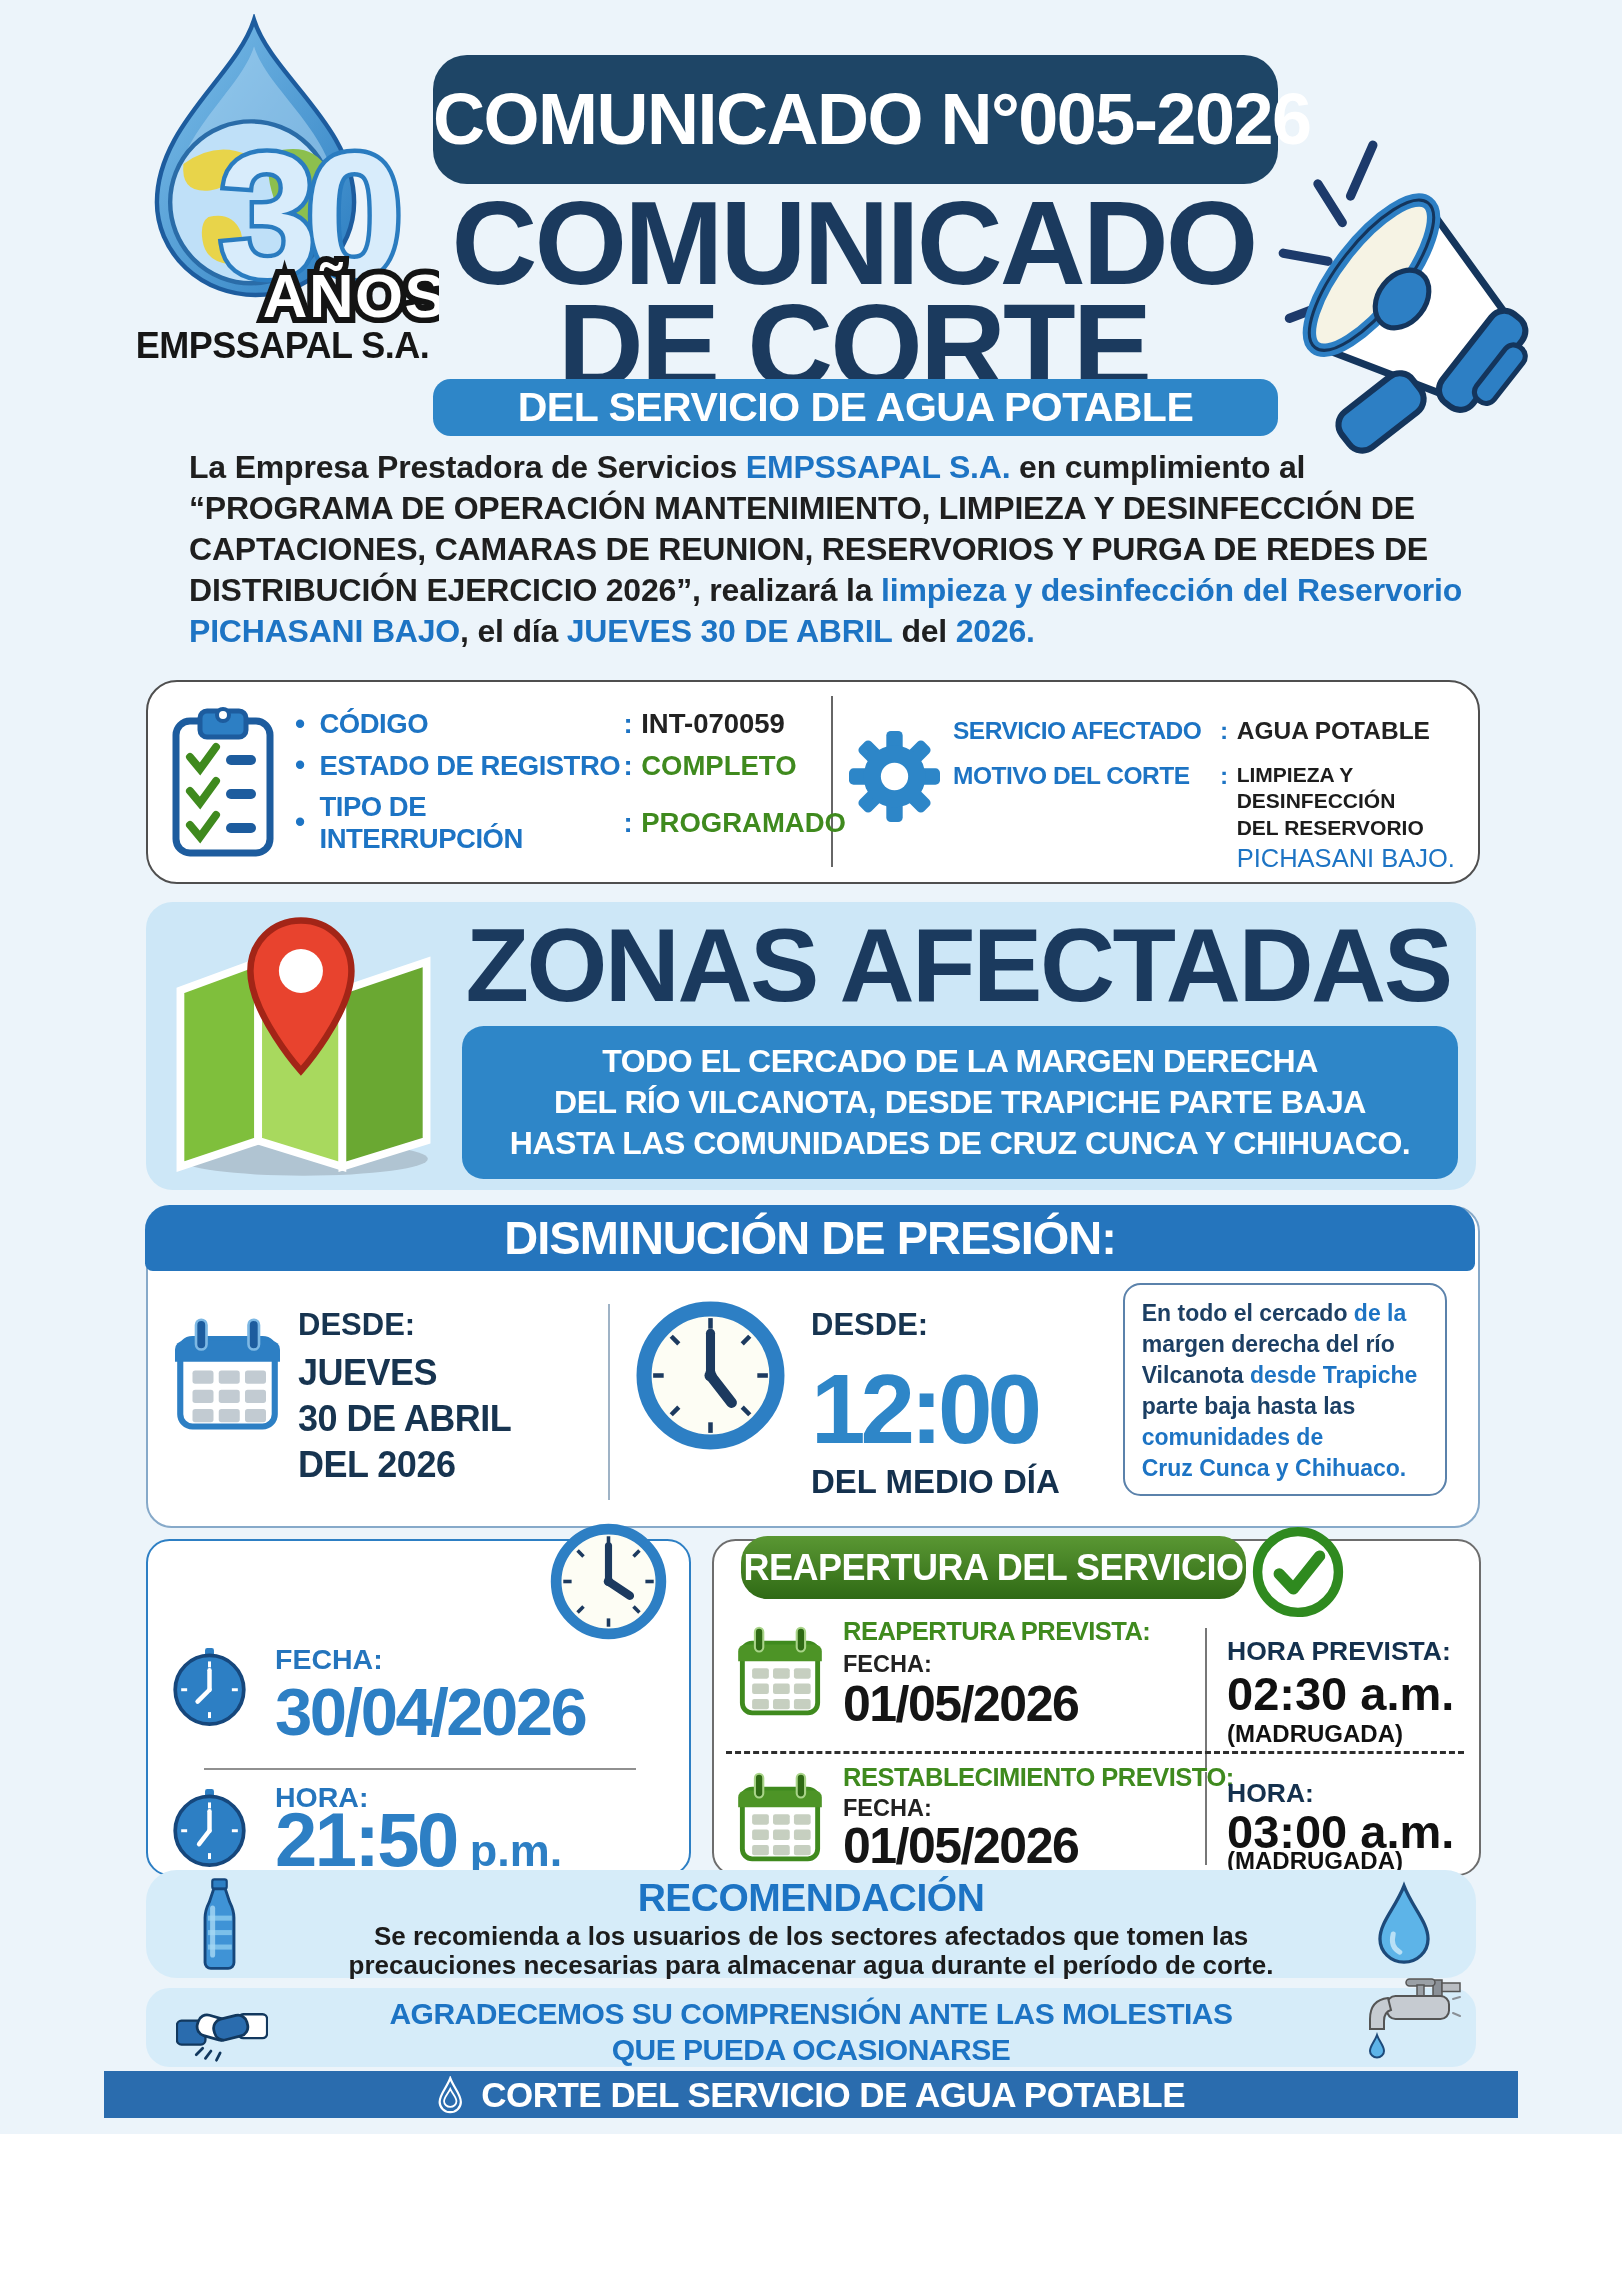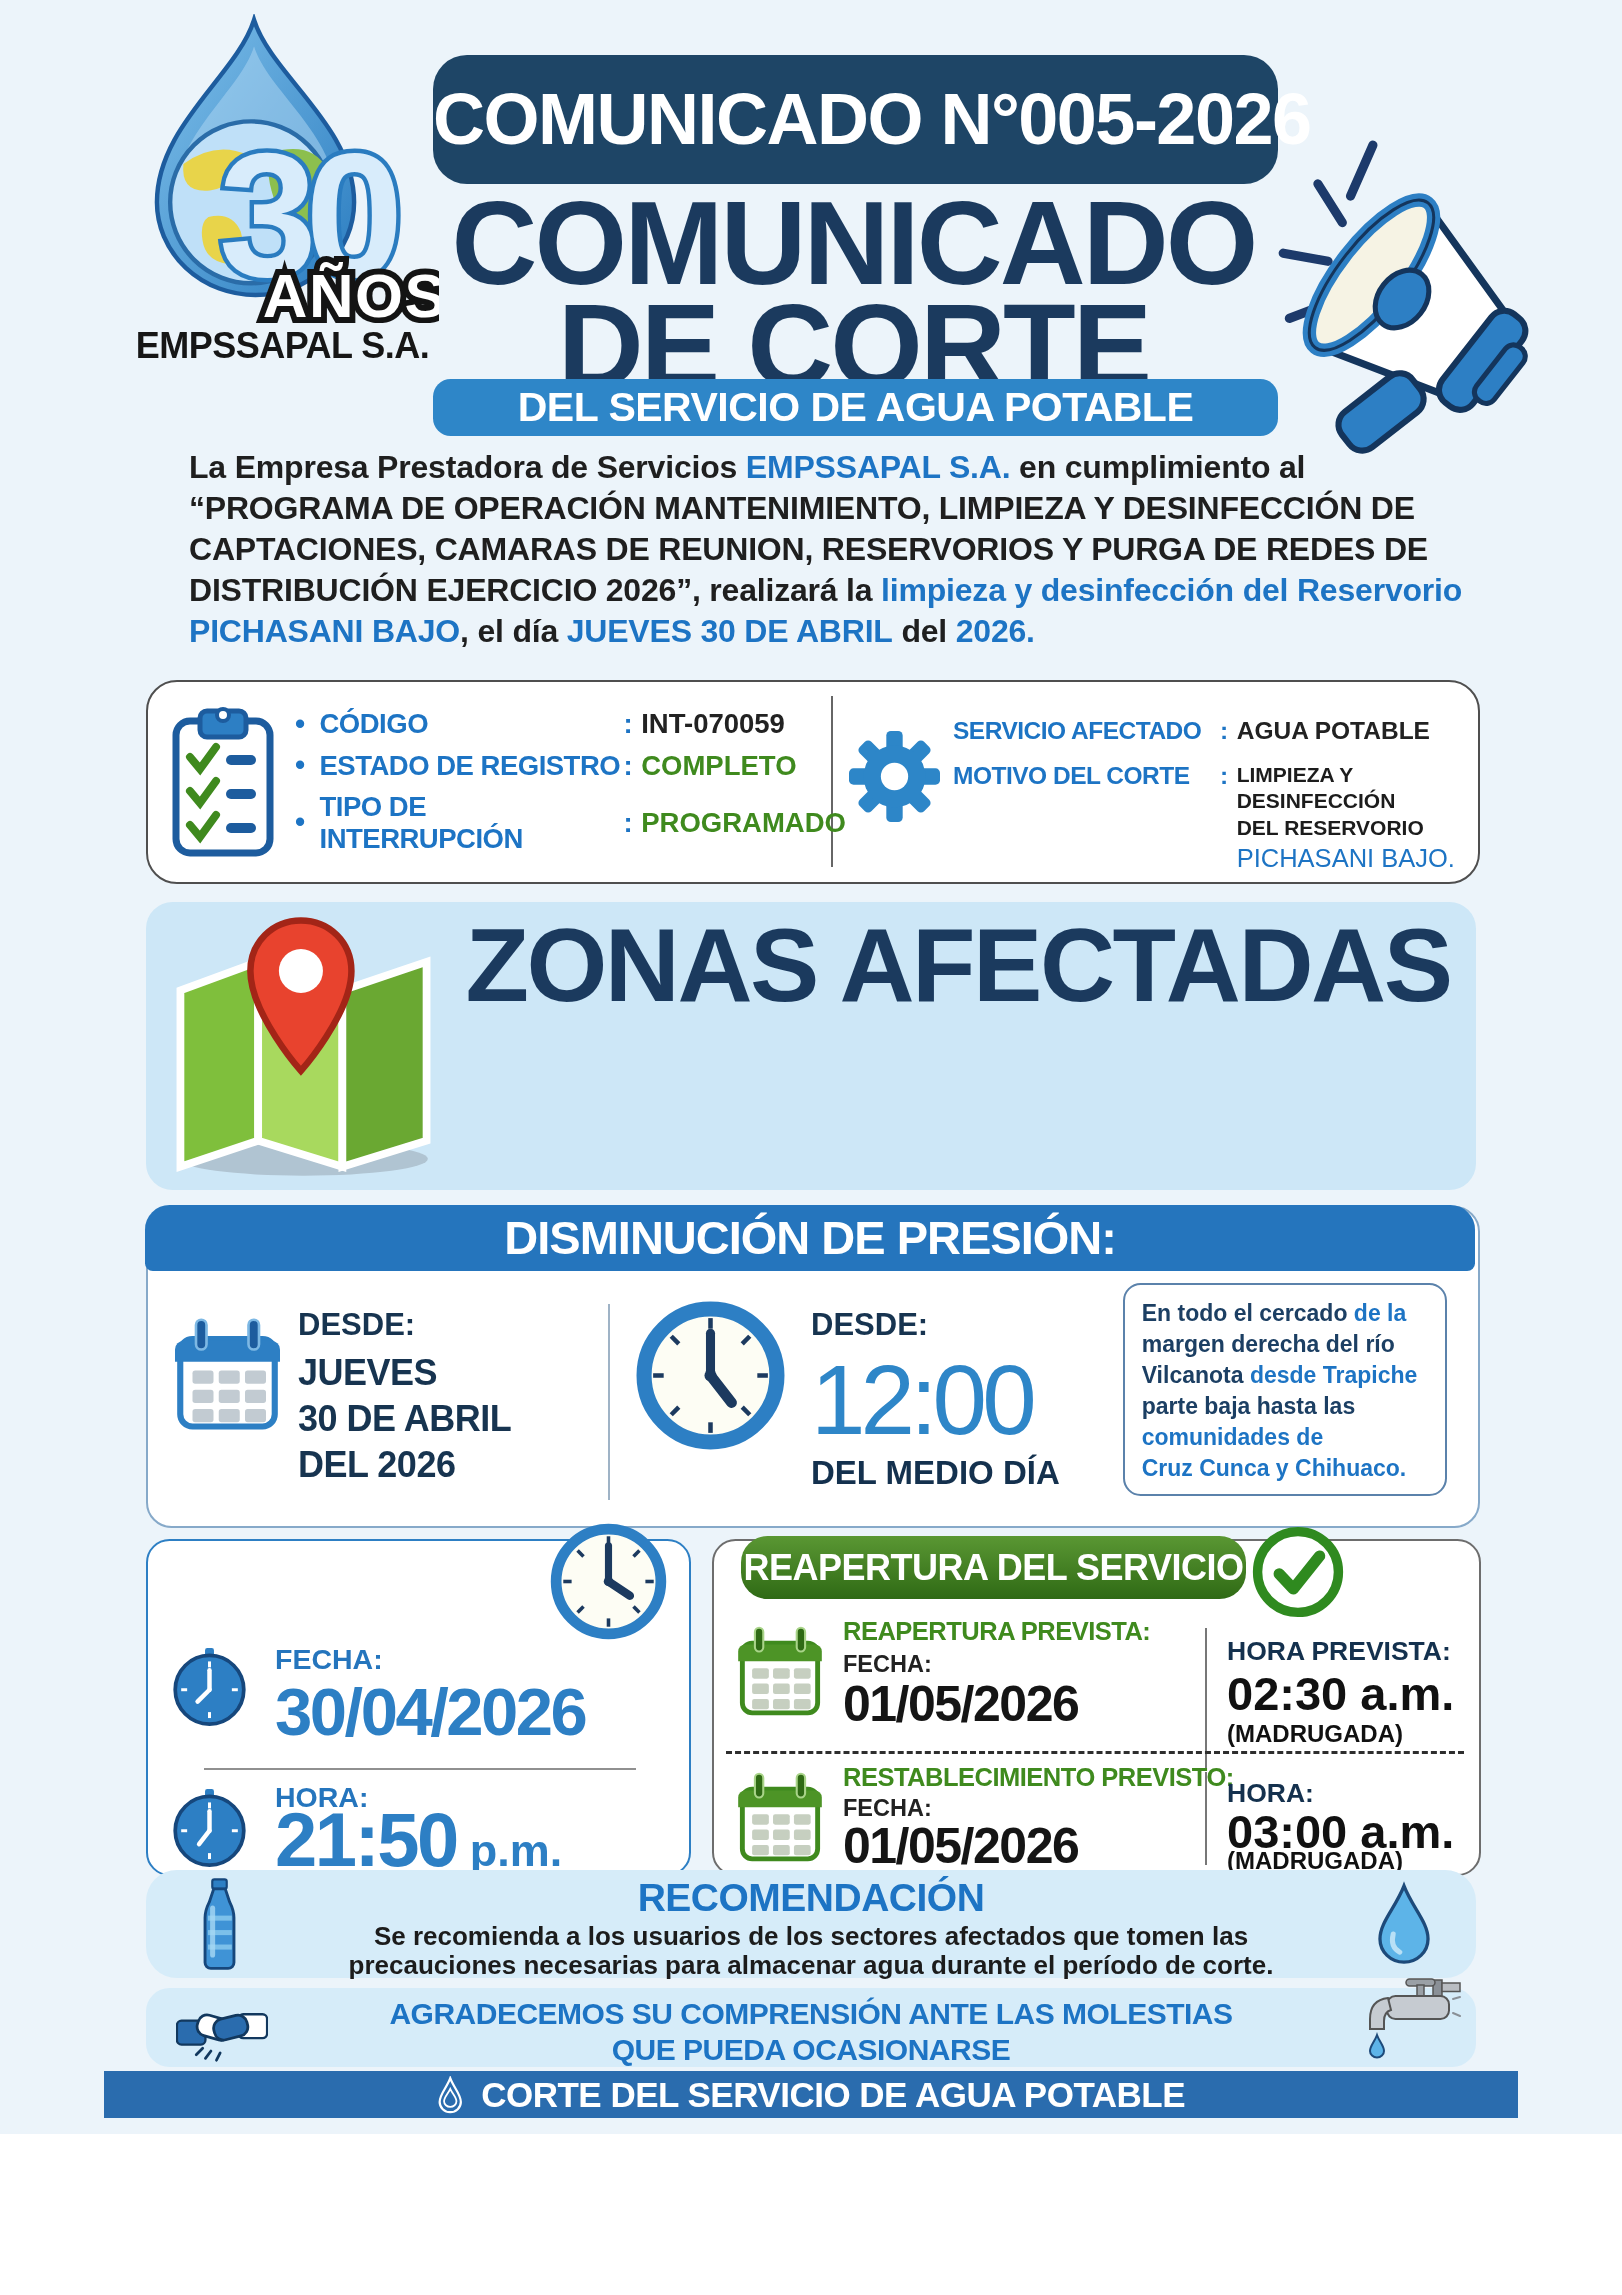--- a/index.html
+++ b/index.html
@@ -53,21 +53,21 @@
   .pressure{left:146px;top:1206px;width:1330px;height:318px;background:#ffffff;border:2.9px solid #86a9c9;border-radius:25.5px;}
   .pressure-header{left:-2.9px;top:-2.9px;width:1330px;height:66px;background:#2575bd;border-radius:24.5px 24.5px 7.8px 7.8px;
                    color:#fff;font-weight:700;font-size:47px;line-height:66px;text-align:center;letter-spacing:-1px;}
   .p-cal{left:27px;top:104px;width:105px;height:124px;}
   .p-date{left:150px;top:99px;width:307px;}
   .p-label{font-size:31px;font-weight:700;color:#173450;margin-bottom:6.9px;}
   .p-date-line{font-size:36px;line-height:46px;font-weight:700;color:#173450;letter-spacing:-0.5px;white-space:nowrap;}
   .p-vdiv{left:460px;top:96px;height:196px;width:1.5px;background:#9fb3c6;}
   .p-clock{left:487px;top:92px;width:151px;height:151px;}
   .p-time{left:663px;top:99px;width:314px;}
-  .p-time-value{font-size:98px;font-weight:400;color:#2e86c8;line-height:1;letter-spacing:-4.9px;margin-top:8px;white-space:nowrap;}
+  .p-time-value{font-size:98px;font-weight:700;color:#2e86c8;line-height:1;letter-spacing:-4.9px;margin-top:17px;white-space:nowrap;}
   .p-time-caption{font-size:33px;font-weight:700;color:#14314e;margin-top:4.9px;white-space:nowrap;}
   .p-note{left:975px;top:75px;width:324px;height:213px;background:#ffffff;border:2.5px solid #5b82ab;border-radius:17.7px;
           padding:12.8px 16.7px;box-sizing:border-box;}
   .p-note-line{font-size:23px;line-height:31px;font-weight:700;white-space:nowrap;}
 
   
   .cut{left:146px;top:1539px;width:541px;height:333px;background:#ffffff;border:2.9px solid #2d7fc4;border-radius:23.5px;}
   .cut-header{left:-2.9px;top:-2.9px;width:343px;height:69px;background:#2575bd;border-radius:21.6px 11.8px 39px 11.8px;
               color:#fff;font-weight:700;font-size:37px;line-height:69px;text-align:center;letter-spacing:-0.5px;}
   .cut-bigclock{left:401px;top:-18.6px;width:119px;height:119px;}
@@ -255,20 +255,25 @@
       <svg width="285" height="267" viewBox="0 0 220 205">
         <ellipse cx="110" cy="190" rx="96" ry="13" fill="#8d9aa5" opacity="0.45"></ellipse>
         <polygon points="15,60 75,38 75,176 15,196" fill="#7fbf3c" stroke="#ffffff" stroke-width="6"></polygon>
         <polygon points="75,38 140,60 140,196 75,176" fill="#a8d95e" stroke="#ffffff" stroke-width="6"></polygon>
         <polygon points="140,60 205,38 205,176 140,196" fill="#6aa832" stroke="#ffffff" stroke-width="6"></polygon>
         <path d="M108,6 C130,6 147,23 147,45 C147,78 108,122 108,122 C108,122 69,78 69,45 C69,23 86,6 108,6 Z" fill="#e8432e" stroke="#a32517" stroke-width="5"></path>
         <circle cx="108" cy="45" r="17" fill="#ffffff"></circle>
       </svg>
     </div>
     <div class="abs zones-title">ZONAS AFECTADAS</div>
+    <div class="abs zones-inner">
+      <div class="zones-line">TODO EL CERCADO DE LA MARGEN DERECHA</div>
+      <div class="zones-line">DEL RÍO VILCANOTA, DESDE TRAPICHE PARTE BAJA</div>
+      <div class="zones-line">HASTA LAS COMUNIDADES DE CRUZ CUNCA Y CHIHUACO.</div>
+    </div>
   </div>
 
   <div class="abs pressure">
     <div class="abs pressure-header">DISMINUCIÓN DE PRESIÓN:</div>
     <div class="abs p-cal">
       <svg width="105" height="124" viewBox="0 0 120 132">
         <rect x="6" y="26" width="108" height="100" rx="14" fill="#fff" stroke="#2d7fc4" stroke-width="7"></rect>
         <path d="M10,28 h100 a10,10 0 0 1 10,10 v14 h-120 v-14 a10,10 0 0 1 10,-10 Z" fill="#2d7fc4"></path>
         <rect x="24" y="4" width="12" height="34" rx="6" fill="#1d5c9e" stroke="#7db8e4" stroke-width="3"></rect>
         <rect x="84" y="4" width="12" height="34" rx="6" fill="#1d5c9e" stroke="#7db8e4" stroke-width="3"></rect>

